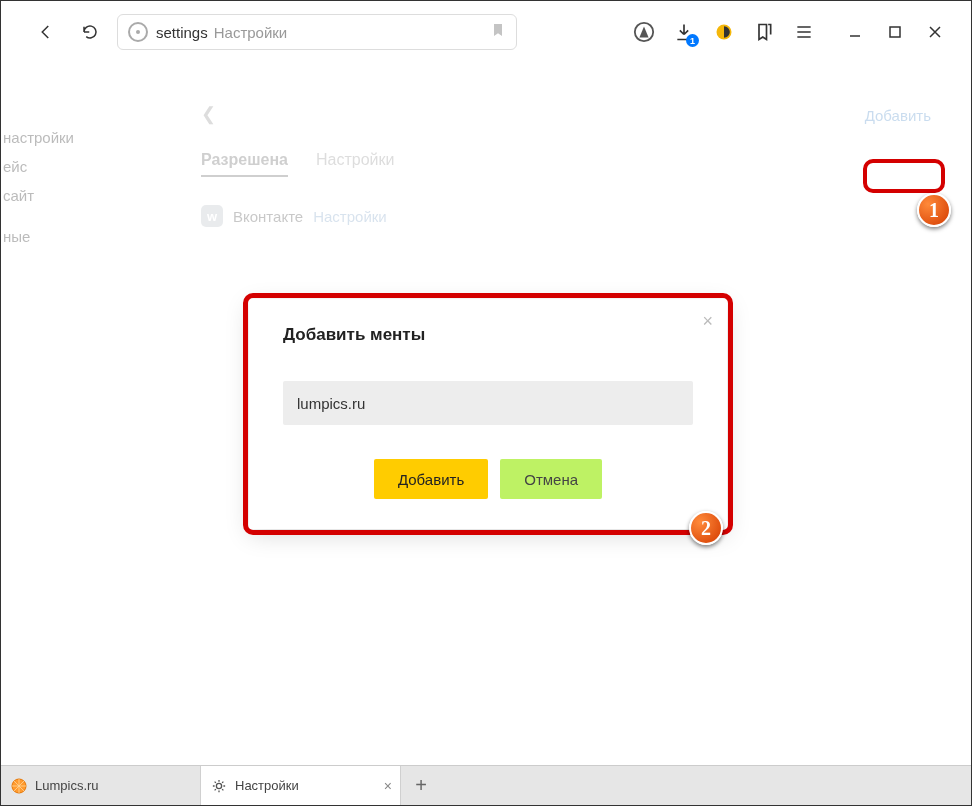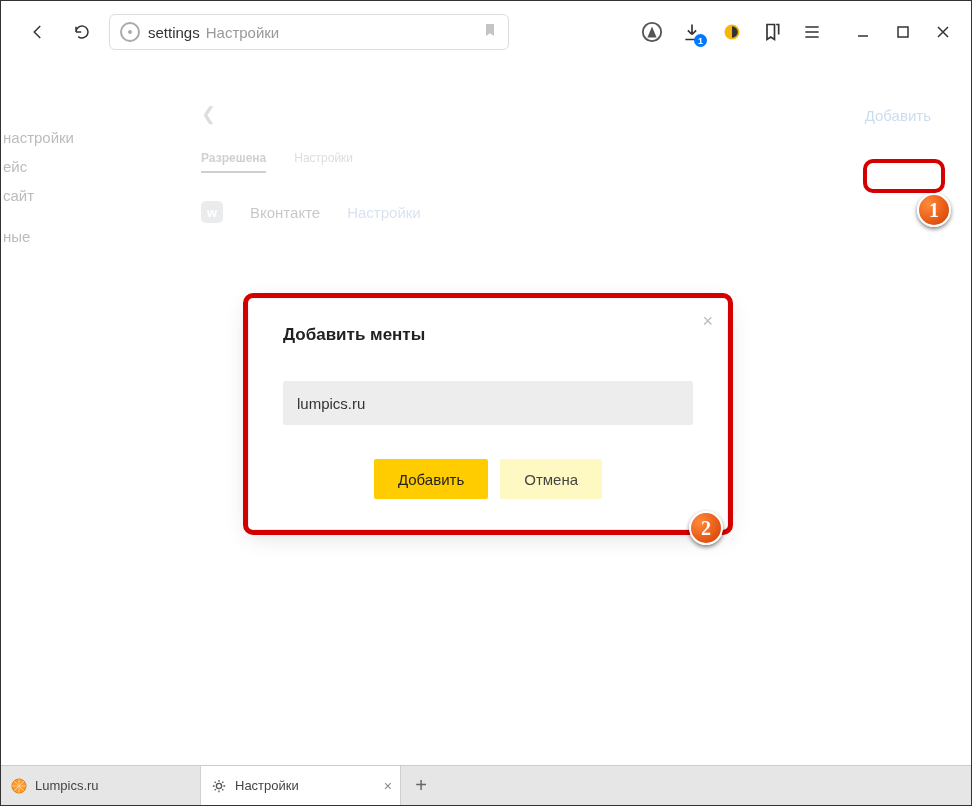--- a/index.html
+++ b/index.html
@@ -1,20 +1,20 @@
 <!DOCTYPE html>
 <html><head>
 <meta charset="utf-8">
 <style>
   * { box-sizing: border-box; margin: 0; padding: 0; font-family: Arial, Helvetica, sans-serif; }
   body { width: 972px; height: 806px; background: #fff; position: relative; overflow: hidden; border: 1px solid #333; }
 
   
   .toolbar {
-    height: 62px; display: flex; align-items: center; padding: 0 20px;
+    height: 62px; display: flex; align-items: center; padding: 0 28px;
     gap: 10px; background: #fff; position: relative;
   }
   .t-btn { width: 34px; height: 34px; display:flex; align-items:center; justify-content:center; cursor:pointer; color:#555; }
   .t-btn svg { width:18px; height:18px; }
   .addr {
     flex: 0 0 400px; height: 36px; border:1px solid #ddd; border-radius:6px;
     display:flex; align-items:center; padding:0 10px; gap:8px; color:#555;
     position: relative;
   }
   .addr .ident { width:20px; height:20px; border:2px solid #aaa; border-radius:50%; display:flex;align-items:center;justify-content:center; position:relative;}
@@ -44,23 +44,23 @@
   .sidebar div{ padding:6px 0 6px 2px; }
 
   .main {
     position:absolute; left:200px; top:40px; right:40px;
   }
   .page-title { font-size:22px; color:#888; display:flex; align-items:center; gap:8px;}
   .page-title .chev{color:#aaa;font-size:18px;}
   .add-link {
     position:absolute; right:0; top:4px; color:#7aa9d6; font-size:15px;
   }
-  .tabs { margin-top:26px; display:flex; gap:28px; font-size:12px; color:#aaa; }
+  .tabs { margin-top:26px; display:flex; gap:28px; font-size:16px; color:#aaa; }
   .tabs .active{ color:#888; font-weight:bold; border-bottom:2px solid #888; padding-bottom:6px;}
-  .site-row { margin-top:28px; display:flex; align-items:center; gap:27px; color:#777; font-size:15px;}
+  .site-row { margin-top:28px; display:flex; align-items:center; gap:10px; color:#777; font-size:15px;}
   .vk-icon{ width:22px;height:22px;border-radius:5px;background:#c9cdd3;color:#fff;font-size:13px;font-weight:bold;display:flex;align-items:center;justify-content:center;}
   .site-link{ color:#9fb9d4; }
 
   
   .callout-box {
     position:absolute; border:4px solid #d40000; border-radius:10px;
   }
   #call1 { top:158px; right:26px; width:82px; height:34px; z-index:5;}
   .num-badge {
     position:absolute; width:34px; height:34px; border-radius:50%;
@@ -85,21 +85,21 @@
   }
   .modal h3{ font-size:17px; font-weight:bold; color:#222; }
   .modal .close{ position:absolute; top:12px; right:14px; color:#bbb; font-size:18px; cursor:pointer;}
   .modal input{
     width:100%; margin-top:36px; height:44px; border:none; background:#ededed;
     padding:0 14px; font-size:15px; color:#333; border-radius:2px;
   }
   .modal .btns{ margin-top:34px; display:flex; justify-content:center; gap:12px;}
   .btn{ height:40px; padding:0 24px; font-size:15px; border:none; cursor:pointer; border-radius:2px;}
   .btn-primary{ background:#ffcc00; color:#222;}
-  .btn-secondary{ background:#fef9c3; color:#444;}
+  .btn-secondary{ background:#bef264; color:#444;}
 
   
   .tabstrip {
     position:absolute; left:0; right:0; bottom:0; height:40px;
     background:#e6e6e6; display:flex; align-items:stretch;
     border-top:1px solid #ccc;
   }
   .browser-tab{
     width:200px; display:flex; align-items:center; padding:0 10px; gap:8px;
     font-size:13px; color:#444; border-right:1px solid #d0d0d0; position:relative;

